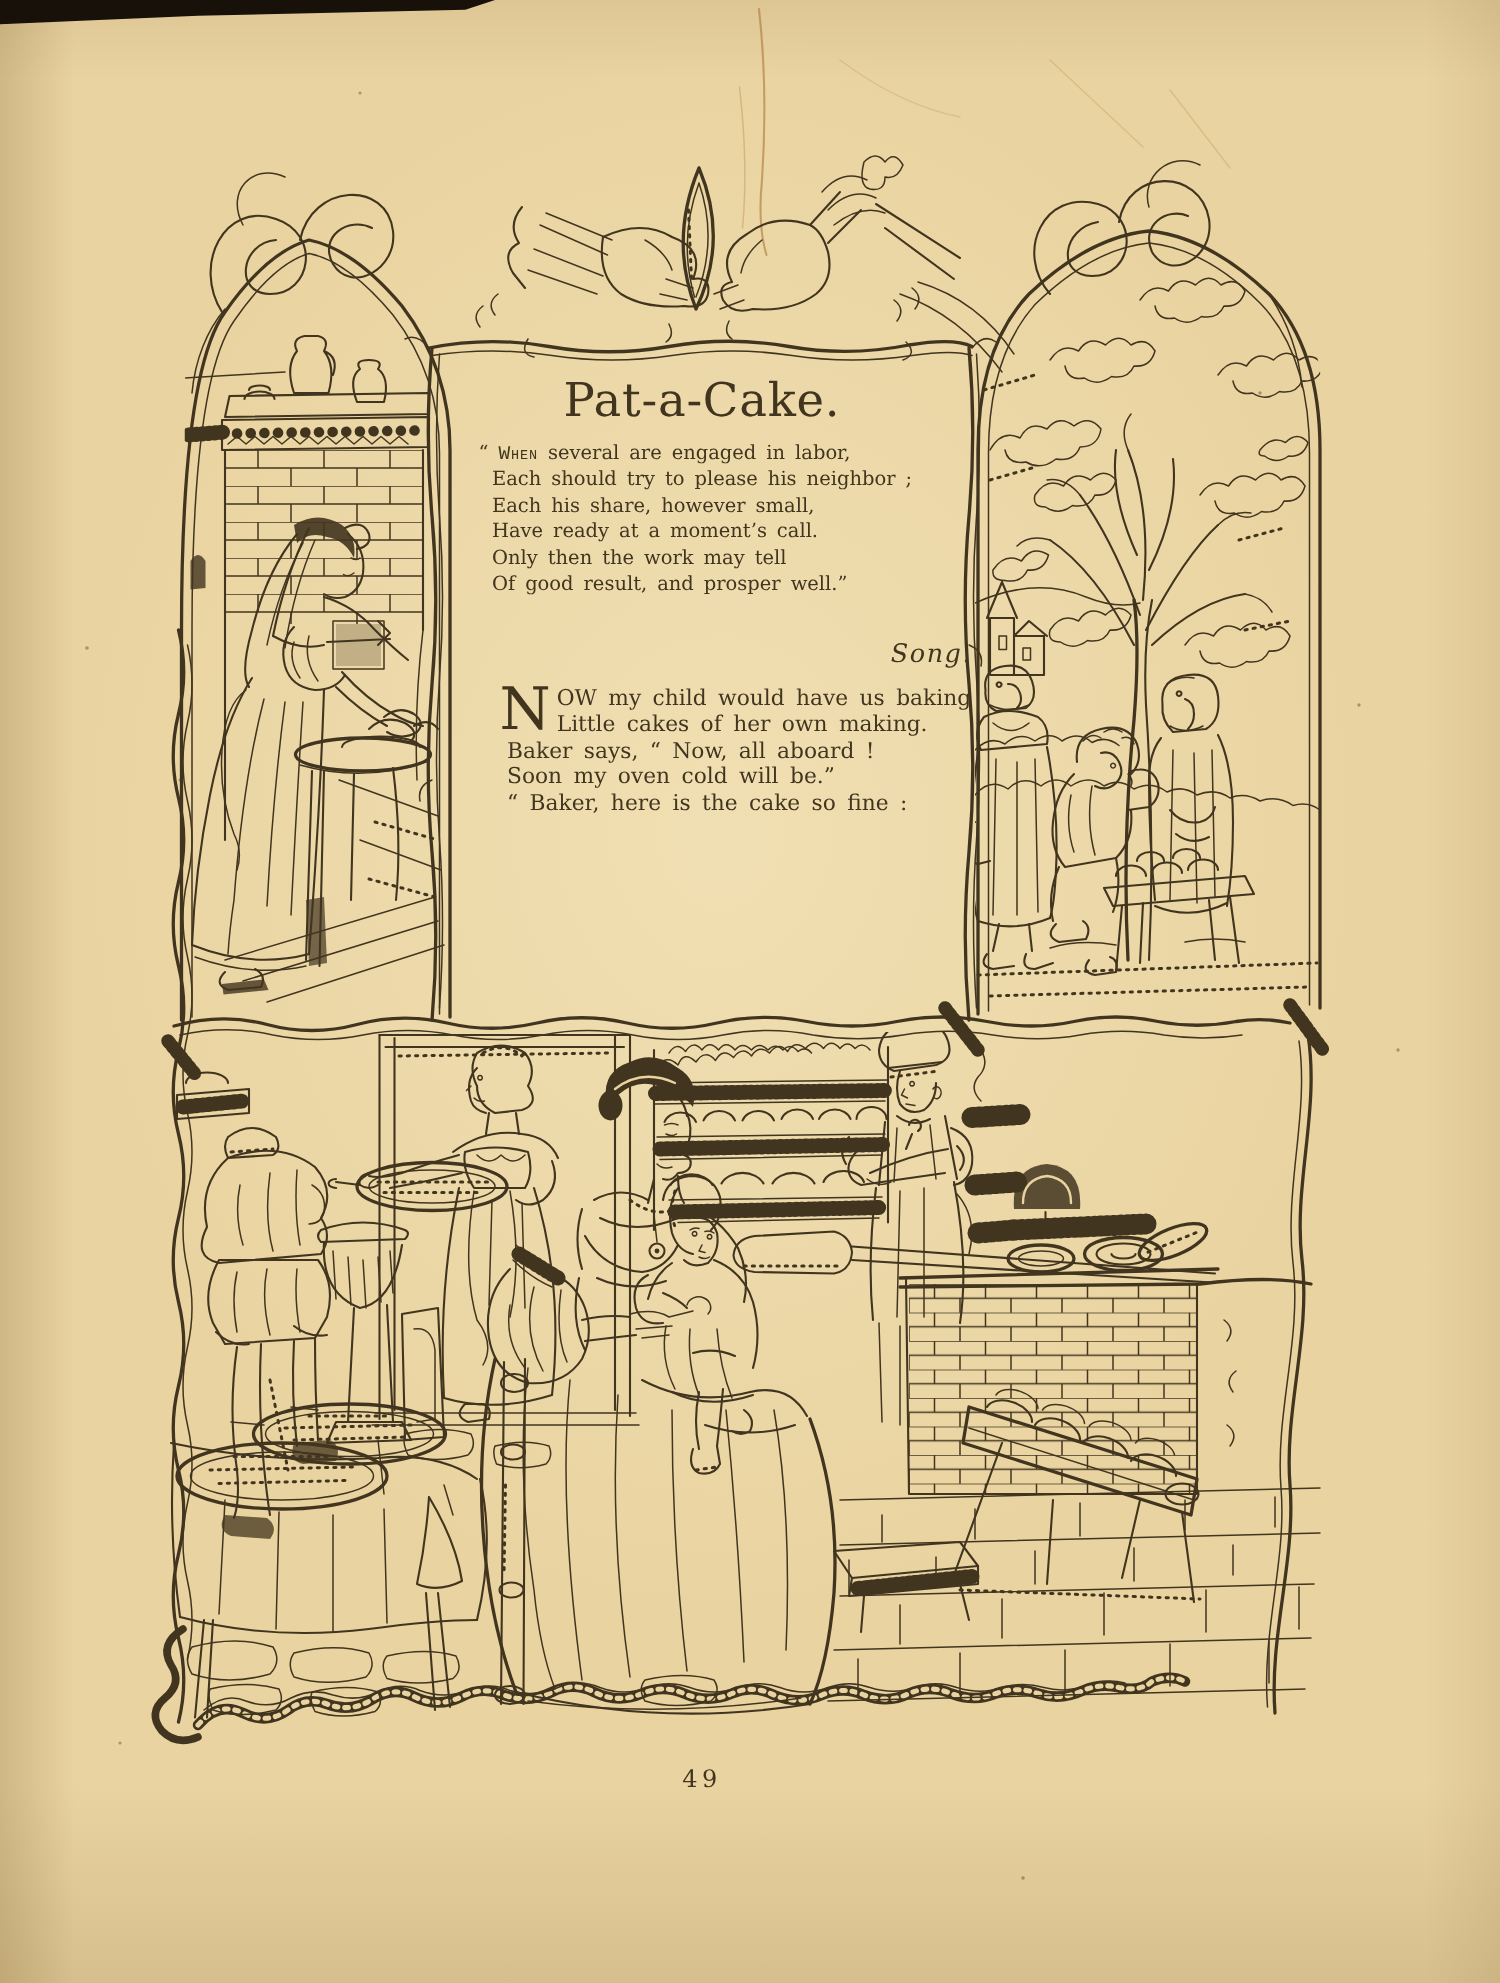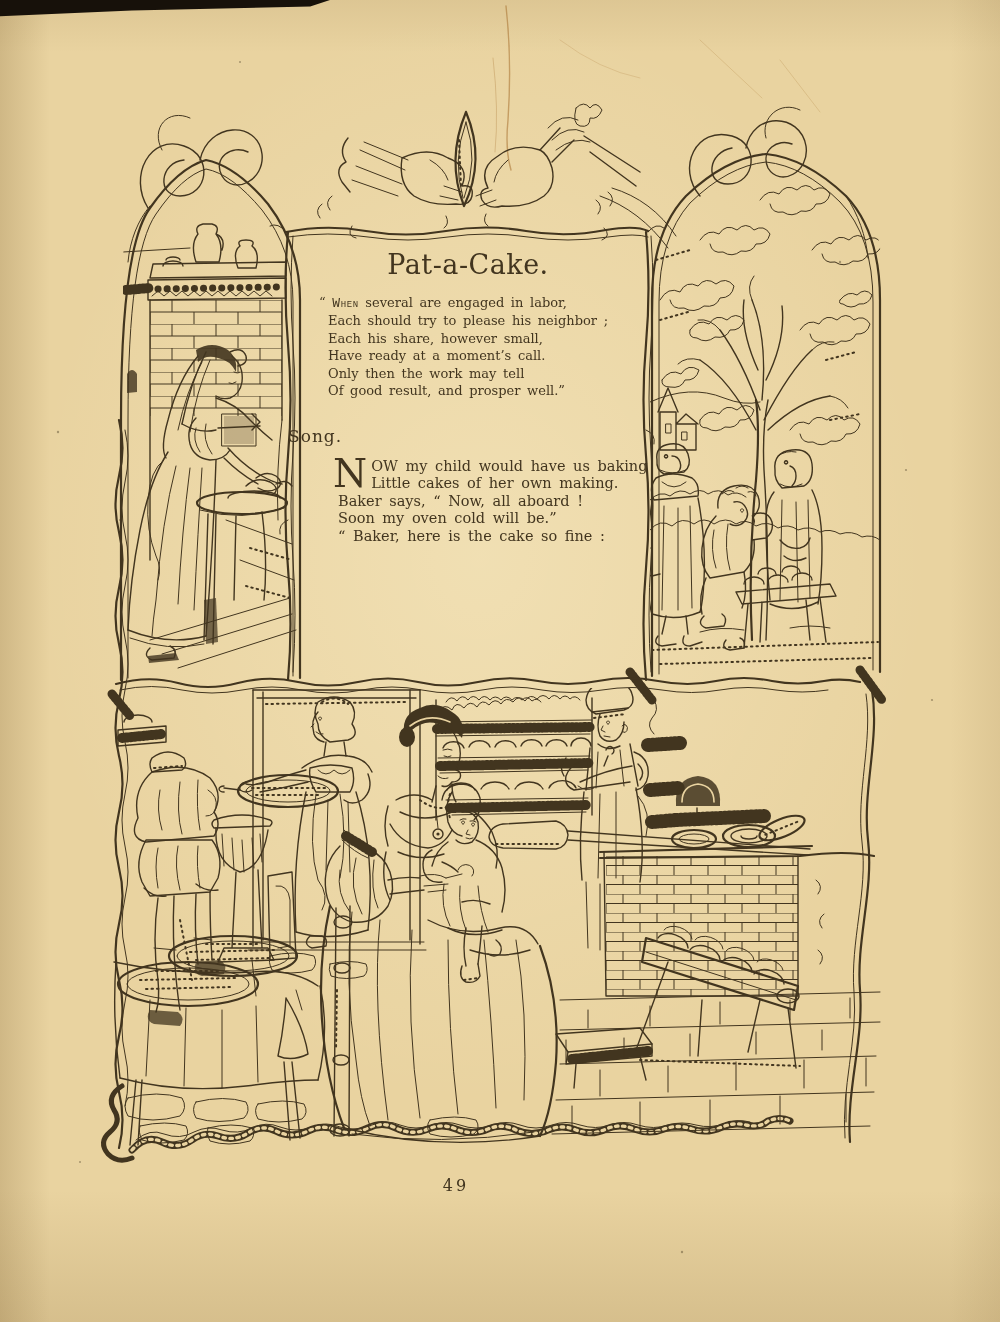--- a/index.html
+++ b/index.html
@@ -18,32 +18,32 @@
   }
   .edge-top{
     position:absolute;left:0;top:0;width:330px;height:17px;
     background:var(--edge_black);
     clip-path:polygon(0 0,100% 0,94% 38%,40% 62%,0 95%);
   }
   .art{position:absolute;left:0;top:0;width:1000px;height:1322px;}
 
   .text-panel{position:absolute;left:288px;top:230px;width:360px;height:452px;}
   .title{position:absolute;top:19px;left:0;width:100%;text-align:center;
-         font-size:27px;letter-spacing:.5px;}
+         font-size:31px;letter-spacing:.5px;}
   .motto{position:absolute;top:64px;left:50%;transform:translateX(-50%);
          font-size:13px;line-height:17.4px;word-spacing:2.5px;white-space:nowrap;}
   .motto .q{text-indent:-9px;}
   .sc{font-variant:small-caps;letter-spacing:.6px;font-family:Liberation Mono, monospace;}
-  .song-head{position:absolute;top:196px;left:0;width:100%;text-align:left;
-             font-size:17px;letter-spacing:1px;}
+  .song-head{position:absolute;top:196px;left:0;width:100%;text-align:right;
+             font-style:italic;font-size:17px;letter-spacing:1px;}
   .song{position:absolute;top:228px;left:50px;font-size:14.5px;line-height:17.4px;
         word-spacing:3px;white-space:nowrap;}
   .song .indent{padding-left:27px;}
   .initial{float:left;font-size:39px;line-height:32px;height:32px;margin:0 4px 0 -5px;}
-  .page-num{position:absolute;top:1176px;left:0;width:912px;text-align:center;
+  .page-num{position:absolute;top:1176px;left:12px;width:912px;text-align:center;
             font-size:16px;letter-spacing:3px;}
 
   
   .lineart{fill:none;stroke:var(--ink);stroke-width:1.4;stroke-linecap:round;stroke-linejoin:round;}
   .fine{stroke-width:1;}
   .w2{stroke-width:2.2;}
   .w5{stroke-width:5;}
   .w7{stroke-width:7;}
   .hA{stroke-width:10;stroke-dasharray:1.4 2.8;}
   .hB{stroke-width:14;stroke-dasharray:1.4 3;}

